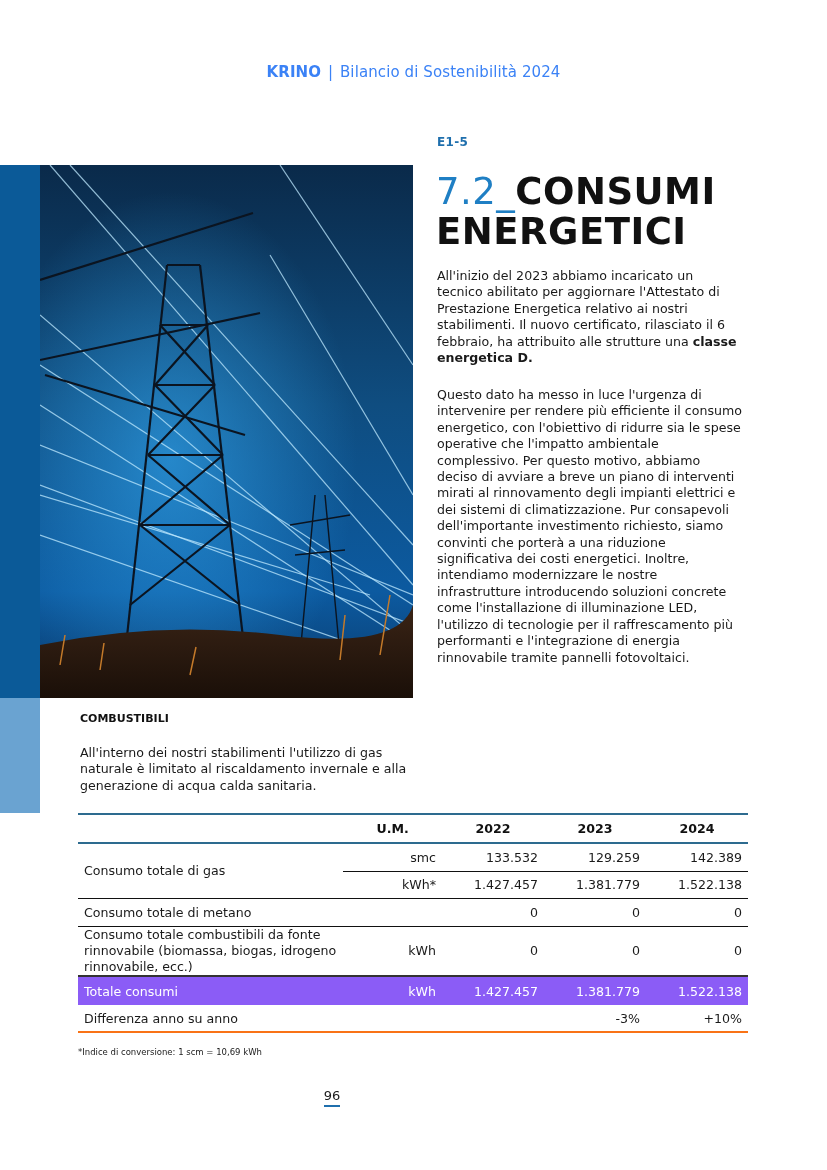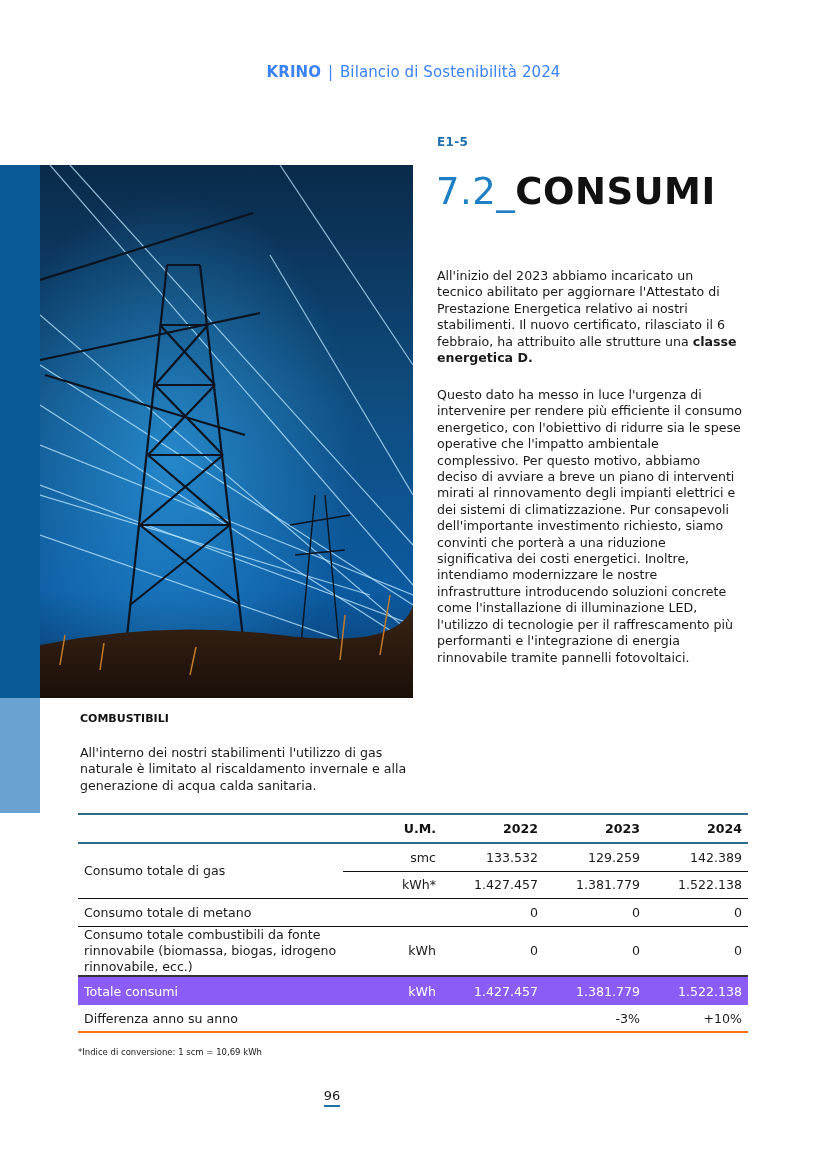--- a/index.html
+++ b/index.html
@@ -28,21 +28,21 @@
   .p1 { top: 268px; }
   .p2 { top: 387px; }
   .body-text b { font-weight: bold; }
 
   .sub-heading { position: absolute; left: 80px; top: 712px; font-size: 11px; font-weight: bold; color: #111; text-align: right; }
   .sub-text { position: absolute; left: 80px; top: 745px; width: 330px; font-size: 12.6px; line-height: 16.4px; color: #1a1a1a; }
 
   table.data { position: absolute; left: 78px; top: 813px; width: 670px; border-collapse: collapse; font-size: 12.6px; color: #1a1a1a; }
   table.data th, table.data td { padding: 0 6px; vertical-align: middle; }
   table.data thead tr { border-top: 2px solid #2d6b8f; border-bottom: 2px solid #2d6b8f; height: 29px; }
-  table.data th { font-weight: bold; text-align: right; color: #111; }
+  table.data th { font-weight: bold; text-align: center; color: #111; }
   .c-label { text-align: left; width: 260px; }
   .c-um { text-align: right; width: 97px; }
   .c-y { text-align: right; width: 100px; }
   tr.sub1 { height: 28px; }
   tr.sub2 { height: 27px; border-bottom: 1px solid #111; }
   tr.sub1 td.um, tr.sub1 td.y { border-bottom: 1px solid #111; }
   tr.row-metano { height: 28px; border-bottom: 1px solid #111; }
   tr.row-rinn { height: 50px; }
   tr.row-rinn td.c-label { line-height: 16px; }
   tr.row-total { height: 29px; background: #8b5cf6; color: #ffffff; border-top: 2px solid #333; }
@@ -118,20 +118,21 @@
     <path d="M20 500 L25 470 M60 505 L64 478 M150 510 L156 482 M300 495 L305 450 M340 490 L350 430" stroke="#c47a2a" stroke-width="1.5"></path>
   </svg>
 </div>
 
 <div class="code-tag">E1-5</div>
 
 <div class="title">
   <div>
     <span class="num">7.2_</span><span>CONSUMI</span>
   </div>
+  <div>ENERGETICI</div>
 </div>
 
 <div class="body-text p1">
   <span>All'inizio del 2023 abbiamo incaricato un tecnico abilitato per aggiornare l'Attestato di Prestazione Energetica relativo ai nostri stabilimenti. Il nuovo certificato, rilasciato il 6 febbraio, ha attribuito alle strutture una </span><b>classe energetica D.</b>
 </div>
 
 <div class="body-text p2">Questo dato ha messo in luce l'urgenza di intervenire per rendere più efficiente il consumo energetico, con l'obiettivo di ridurre sia le spese operative che l'impatto ambientale complessivo. Per questo motivo, abbiamo deciso di avviare a breve un piano di interventi mirati al rinnovamento degli impianti elettrici e dei sistemi di climatizzazione. Pur consapevoli dell'importante investimento richiesto, siamo convinti che porterà a una riduzione significativa dei costi energetici. Inoltre, intendiamo modernizzare le nostre infrastrutture introducendo soluzioni concrete come l'installazione di illuminazione LED, l'utilizzo di tecnologie per il raffrescamento più performanti e l'integrazione di energia rinnovabile tramite pannelli fotovoltaici.</div>
 
 <div class="sub-heading">COMBUSTIBILI</div>
 <div class="sub-text">All'interno dei nostri stabilimenti l'utilizzo di gas naturale è limitato al riscaldamento invernale e alla generazione di acqua calda sanitaria.</div>

